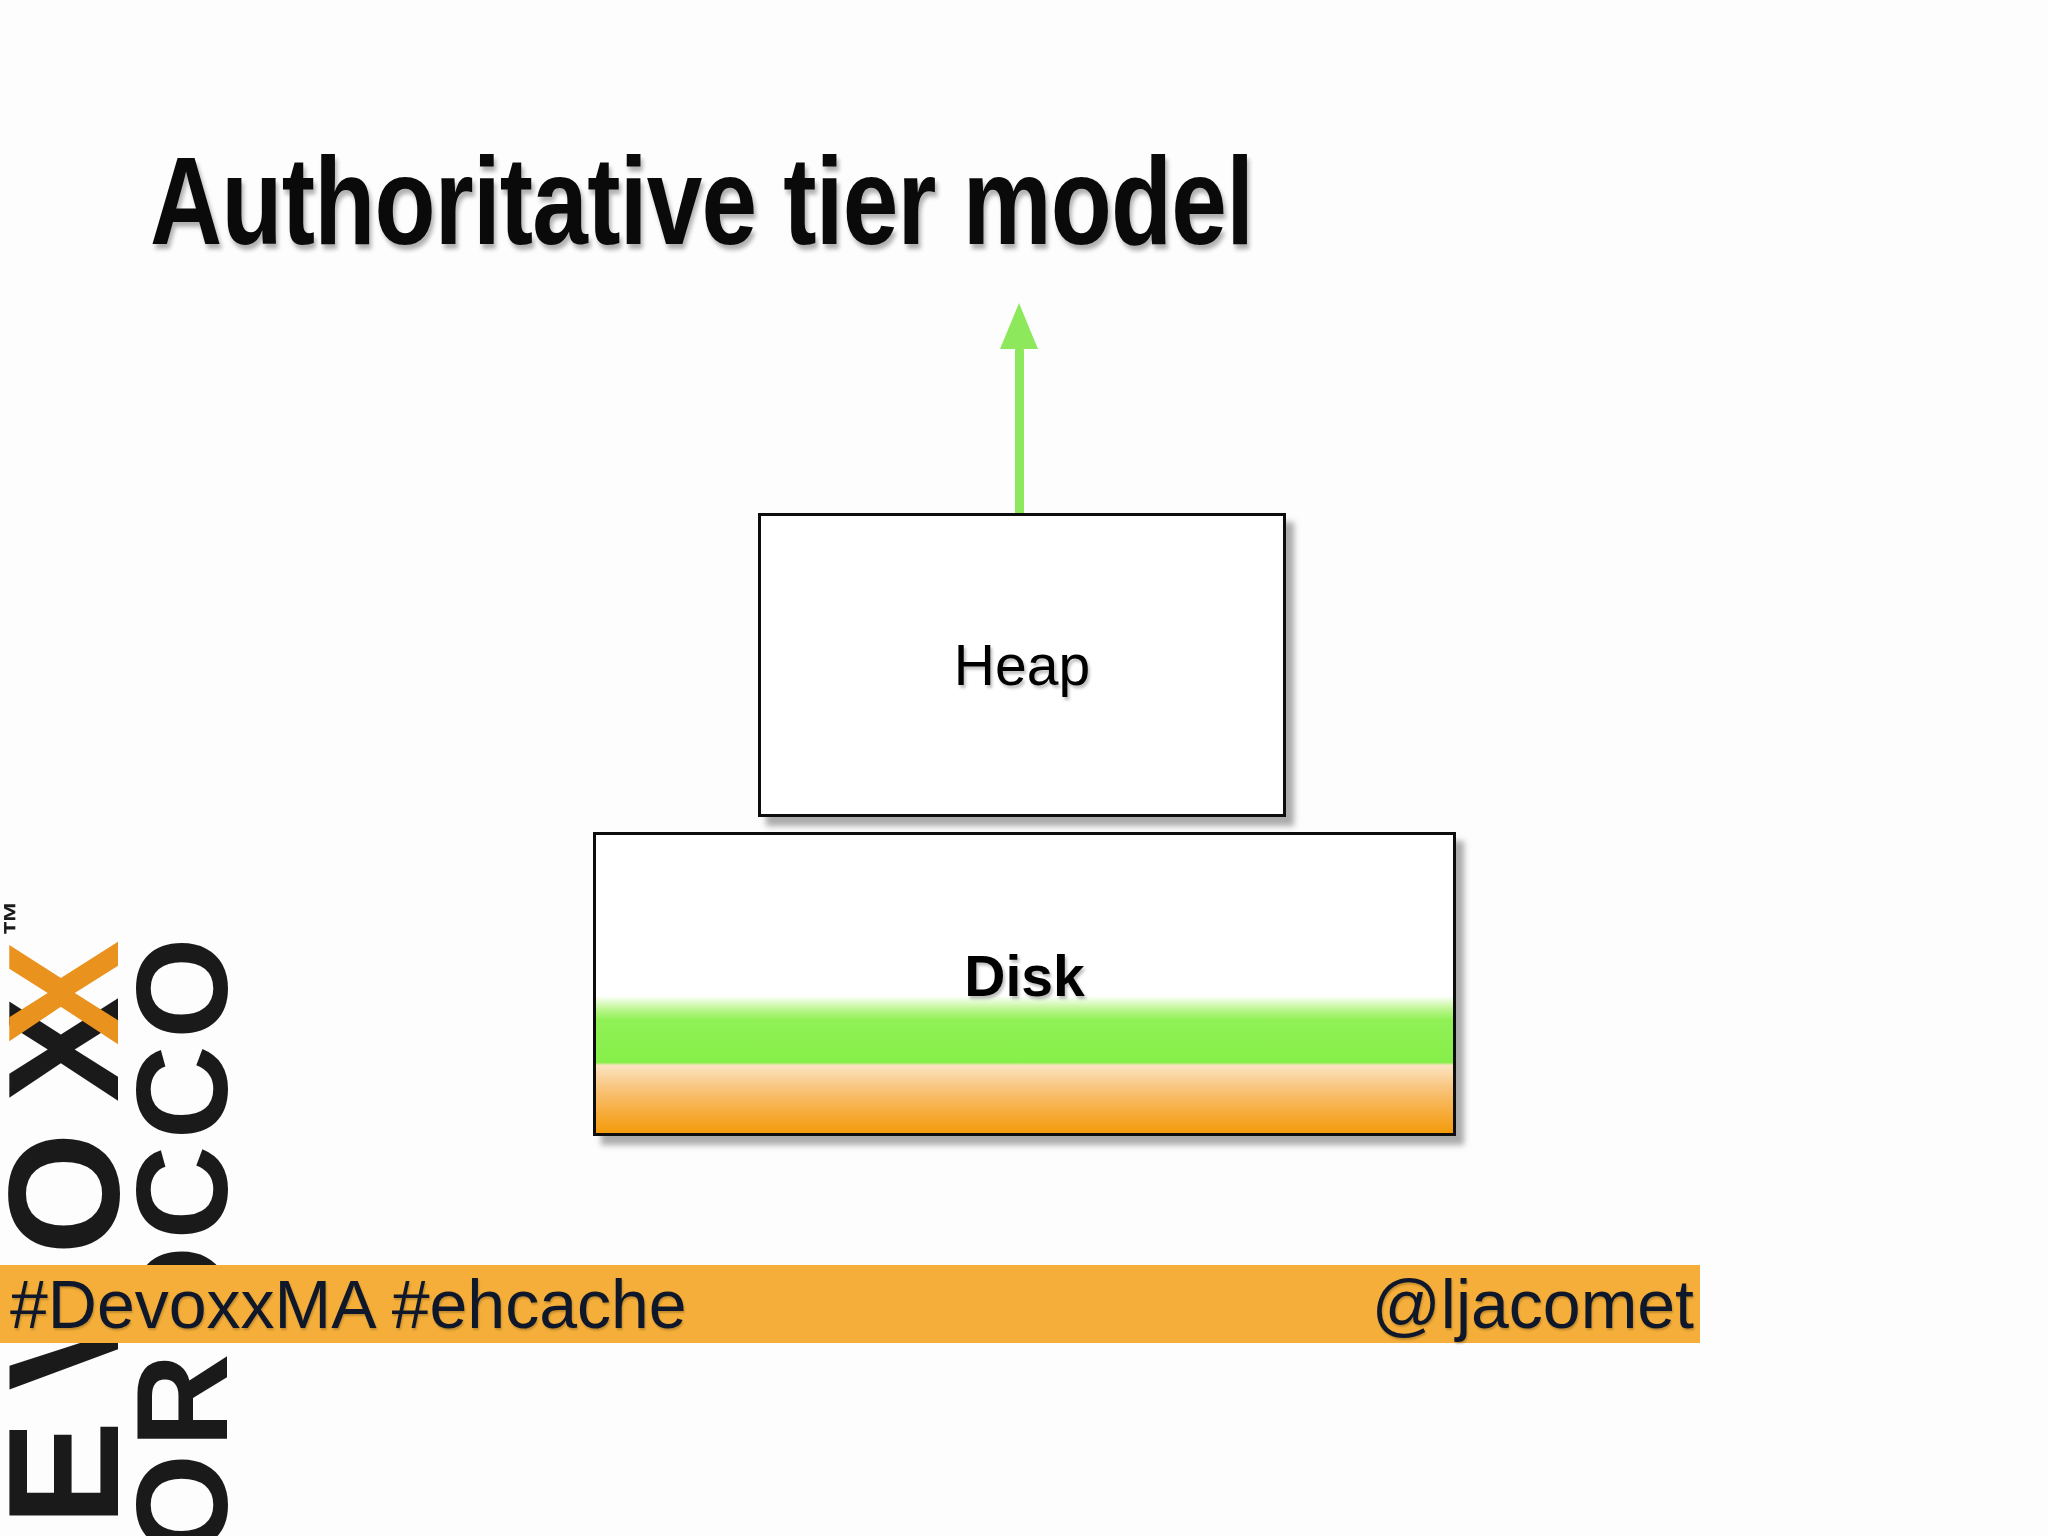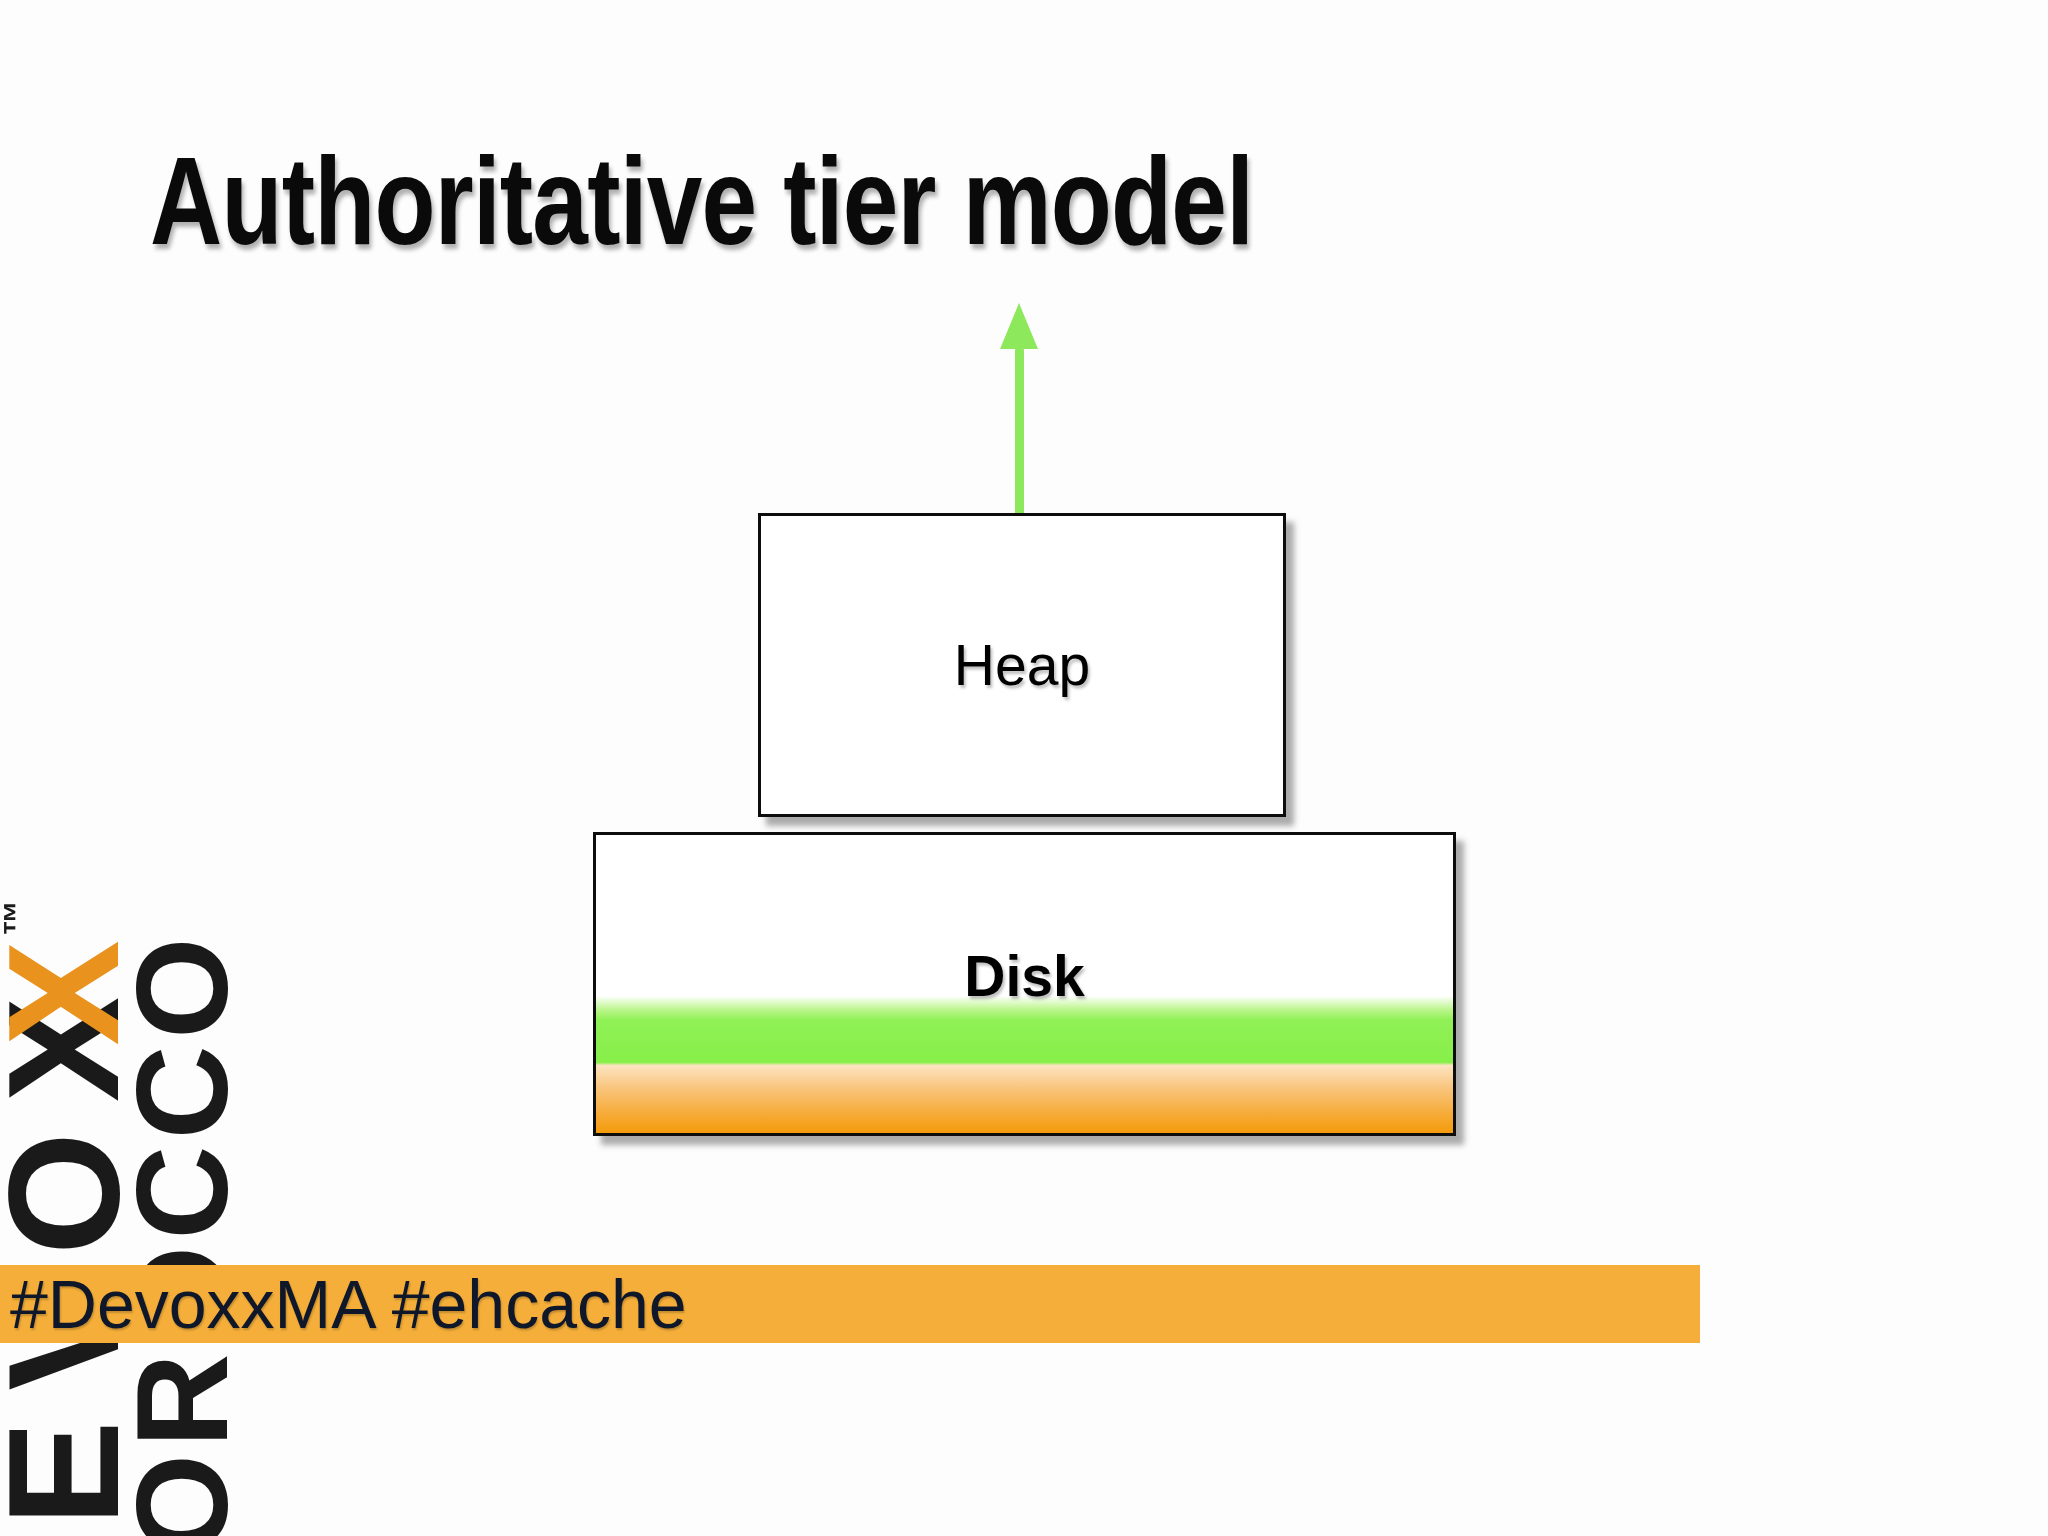--- a/index.html
+++ b/index.html
@@ -95,15 +95,16 @@
   <div class="box heap">
     <span class="tier-label">Heap</span>
   </div>
 
   <div class="box disk">
     <span class="tier-label">Disk</span>
   </div>
 
   <div class="footer">
     <span class="left">#DevoxxMA #ehcache</span>
+    <span class="right">@ljacomet</span>
   </div>
 
 </div>
 
 </body></html>

